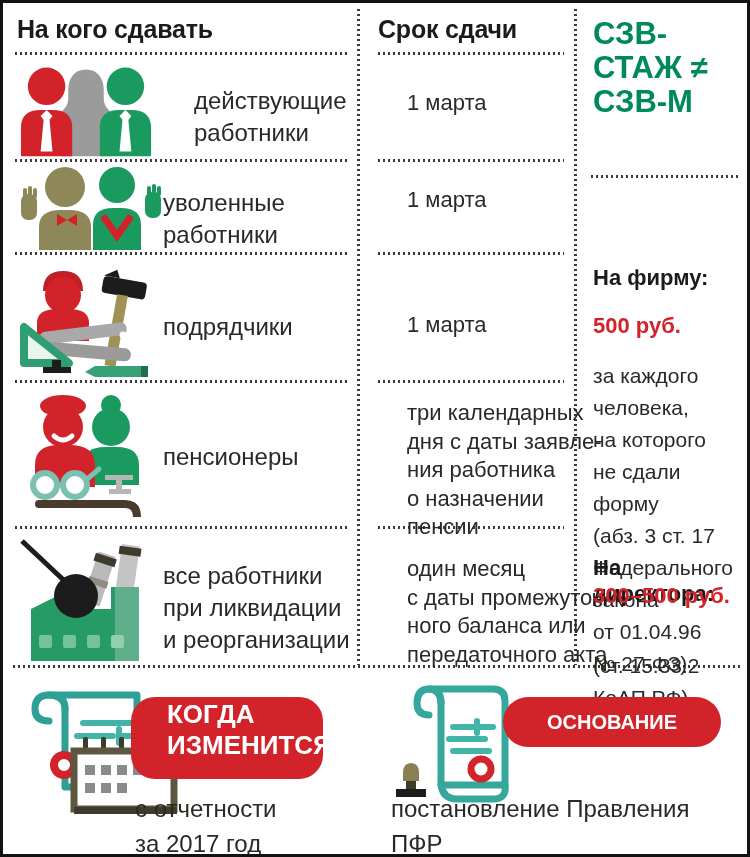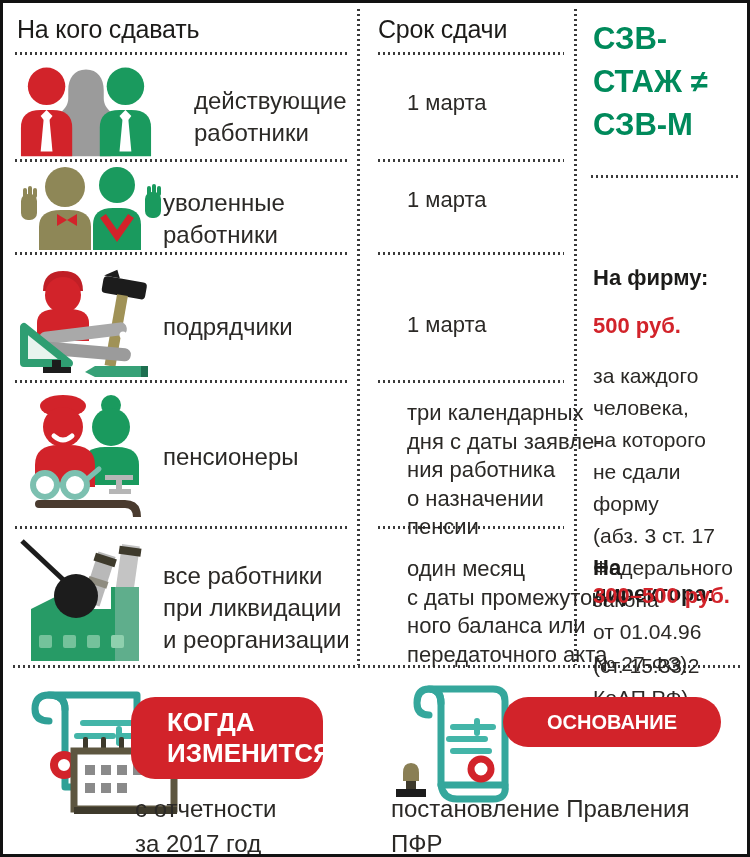--- a/index.html
+++ b/index.html
@@ -6,32 +6,32 @@
   .frame{
     position:relative;width:750px;height:857px;background:#ffffff;
     border:3px solid #121212;box-sizing:border-box;overflow:hidden;
     font-family:"Liberation Sans", sans-serif;color:#2b2926;
   }
   .abs{position:absolute;}
   .hsep{position:absolute;height:3px;
     background:repeating-linear-gradient(90deg,#3b3b3b 0 2px,transparent 2px 5px);}
   .vsep{position:absolute;width:3px;
     background:repeating-linear-gradient(180deg,#3b3b3b 0 2px,transparent 2px 5px);}
-  .hdr{font-size:25px;font-weight:400;color:#1c1b19;letter-spacing:-0.2px;}
+  .hdr{font-size:25px;font-weight:700;color:#1c1b19;letter-spacing:-0.2px;}
   .who{font-size:24px;line-height:32px;white-space:pre-line;}
   .due{font-size:22px;line-height:28.5px;white-space:pre-line;margin-left:28px;}
-  .szv{font-size:31px;font-weight:700;color:#008a5b;line-height:43px;white-space:pre-line;}
+  .szv{font-size:31px;font-weight:700;color:#008a5b;line-height:34px;white-space:pre-line;}
   .fines-title{font-size:25px;font-weight:700;color:#d2232a;}
   .flabel{font-size:22px;font-weight:700;color:#1c1b19;}
   .famount{font-size:22px;font-weight:700;color:#d2232a;}
   .ftext{font-size:21px;line-height:32px;white-space:pre-line;margin-top:40px;}
   .btn{position:absolute;background:#d2232a;color:#ffffff;font-weight:700;
     border-radius:24px;white-space:pre-line;box-sizing:border-box;}
   .btn-left{left:128px;top:694px;width:192px;height:82px;
-    font-size:26px;line-height:31px;padding:10px 0 0 36px;}
+    font-size:26px;line-height:31px;padding:2px 0 0 36px;}
   .btn-right{left:500px;top:694px;width:218px;height:50px;border-radius:25px;
     font-size:20px;line-height:50px;text-align:center;}
   .caption{font-size:24px;line-height:35px;white-space:pre-line;}
   svg{display:block;}
 </style>
 </head>
 <body>
 
 <div class="frame">
 

